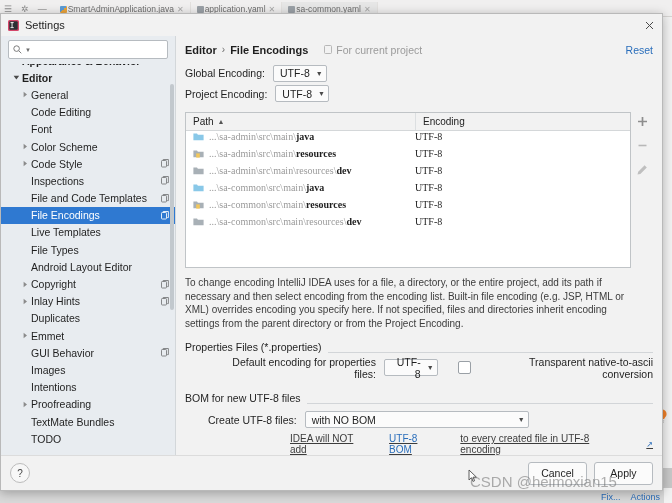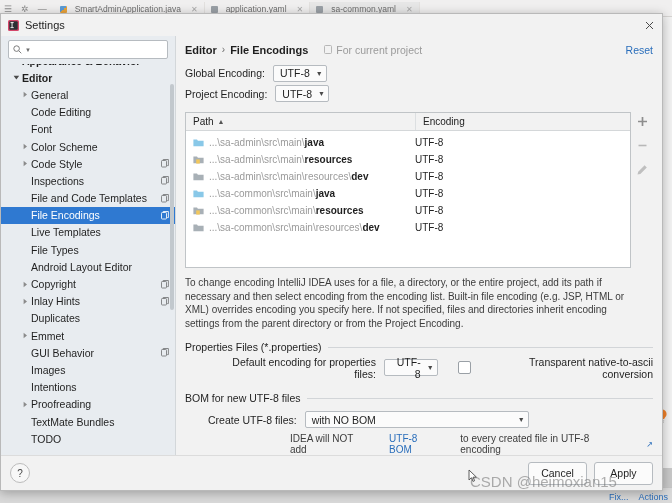--- a/index.html
+++ b/index.html
@@ -30,21 +30,21 @@
     background: #f0efef;
     border-bottom: 1px solid #d6d4d2;
     display: flex; align-items: flex-end;
     overflow: hidden;
   }
   .ide-tb-left {
     display: flex; align-items: center; gap: 9px;
     padding: 0 7px 2px 4px; color: #8a8a8a; font-size: 9px;
   }
   .ide-tab {
-    display: flex; align-items: center; gap: 8px;
+    display: flex; align-items: center; gap: 1px;
     height: 14px; padding: 0 6px;
     font-size: 8.5px; color: #6c6c6c;
     white-space: nowrap;
     border-right: 1px solid #e2e0de;
   }
   .ide-tab.active { background: #e6e6e6; }
   .ide-tab .tabicon {
     width: 7px; height: 7px; border-radius: 1px;
     flex: none; display: inline-block;
   }
@@ -61,21 +61,21 @@
     color: #4a4a4a;
     overflow: hidden;
     white-space: nowrap;
   }
   .ide-bulb {
     position: absolute;
     right: 2px; top: 408px;
     width: 16px; height: 16px;
   }
   .ide-statusbar {
-    position: absolute; left: 0; right: 0; bottom: 0; height: 15px;
+    position: absolute; left: 0; right: 8px; bottom: 0; height: 15px;
     background: #d9d9d9;
     border-top: 1px solid #c5c5c5;
   }
   .ide-status-right {
     position: absolute; right: 4px; bottom: 1px;
     display: flex; gap: 10px;
     font-size: 9px; color: #2a6ebb;
   }
   .ide-bottom-panel {
     position: absolute; left: 0; right: 0; bottom: 15px; height: 20px;
@@ -235,21 +235,21 @@
   }
   .th {
     font-size: 10px; color: #222;
     display: flex; align-items: center; gap: 4px;
     padding: 0 7px;
   }
   .th.path { width: 215px; flex: none; border-right: 1px solid #dcdfe1; }
   .th.enc { flex: 1; }
   .sort-arrow { font-size: 7px; color: #555; }
   .tbody { flex: 1; overflow: hidden; }
-  .tr { display: flex; height: 17px; align-items: flex-end; }
+  .tr { display: flex; height: 17px; align-items: flex-start; font-family: Liberation Serif, serif; }
   .td.path {
     width: 215px; flex: none;
     display: flex; align-items: center; gap: 5px;
     padding-left: 7px;
     font-size: 10px; color: #9a9a9a;
     white-space: nowrap;
   }
   .td.path .leaf { color: #1f1f1f; font-weight: bold; }
   .td.enc { flex: 1; padding-left: 7px; font-size: 10px; color: #1f1f1f; }
   .folder { width: 11px; height: 9px; flex: none; }
@@ -267,40 +267,40 @@
   .hint {
     margin-top: 8px;
     font-size: 10px; line-height: 13.5px; color: #3c3c3c;
     padding-right: 22px;
   }
 
   .group {
     margin-top: 11px;
   }
   .group-title {
-    display: flex; align-items: center; gap: 6px;
+    display: flex; align-items: flex-end; gap: 6px;
     font-size: 10.5px; color: #1f1f1f;
   }
   .group-title .rule {
     flex: 1; height: 1px; background: #d2d5d8;
   }
   .indent { padding-left: 23px; }
   .checkbox-row {
     display: flex; align-items: center; gap: 5px;
     font-size: 10.5px; color: #1f1f1f; cursor: pointer;
   }
   .cbox {
     width: 11px; height: 11px;
     border: 1px solid #9aa0a6; background: #fff; border-radius: 2px;
     flex: none;
   }
   .sub-note {
     margin-top: 5px;
     font-size: 10px; color: #3c3c3c;
-    display: flex; align-items: center; gap: 19px;
+    display: flex; align-items: center; gap: 19px; text-decoration: underline;
   }
   .sub-note a { color: #2a6ebb; text-decoration: none; }
   .ext-arrow { color: #2a6ebb; font-size: 8px; }
 
   
   .dlg-footer {
     height: 34px; flex: none;
     border-top: 1px solid #dcdcdc;
     display: flex; align-items: center;
     padding: 0 9px;

